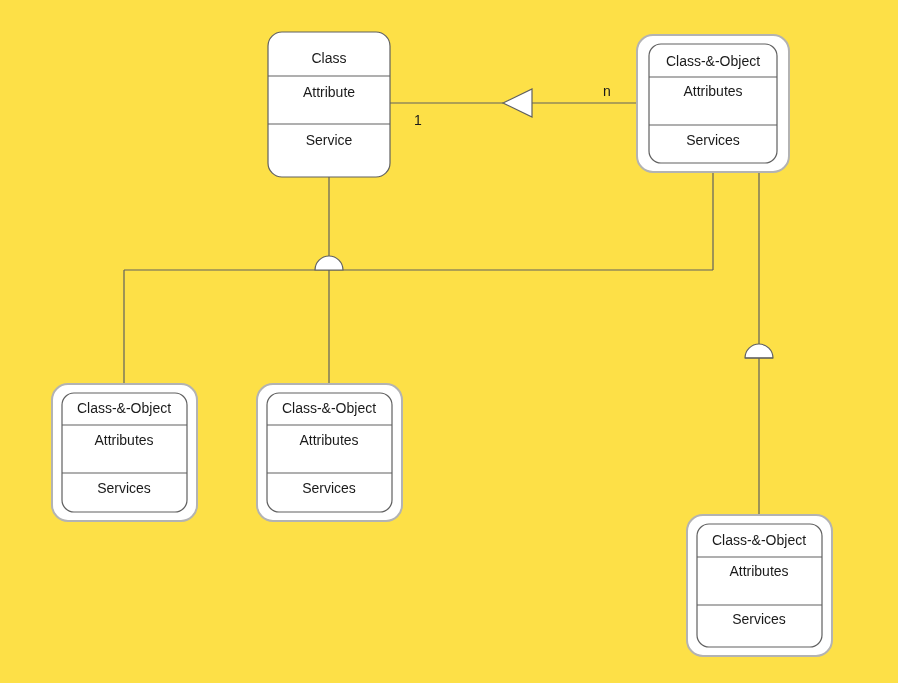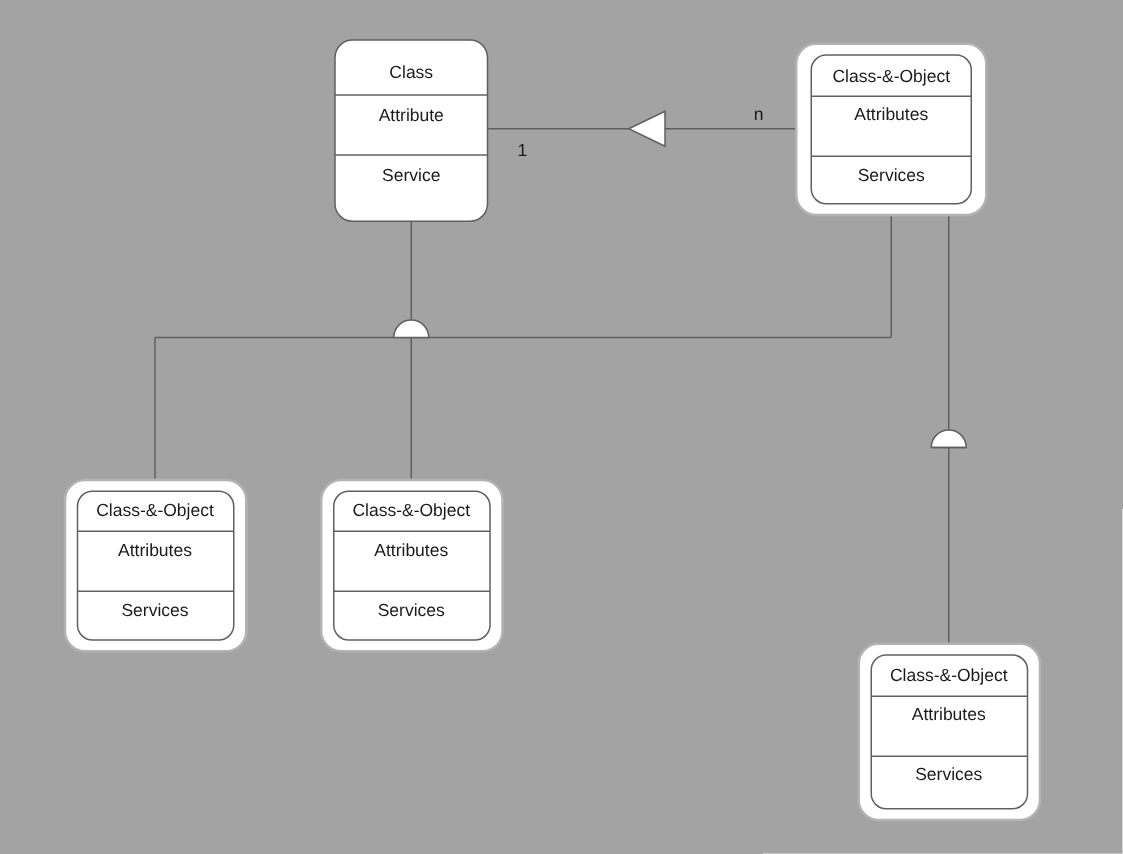--- a/index.html
+++ b/index.html
@@ -7,21 +7,21 @@
     padding: 0;
     background: #ffffff;
   }
   body {
     font-family: "Liberation Sans", sans-serif;
   }
   #canvas {
     position: relative;
     width: 898px;
     height: 683px;
-    background: #a3a3a3;
+    background: #fde047;
     overflow: hidden;
   }
   svg#diagram {
     position: absolute;
     top: 0;
     left: 0;
     width: 898px;
     height: 683px;
   }
   .node-label {

